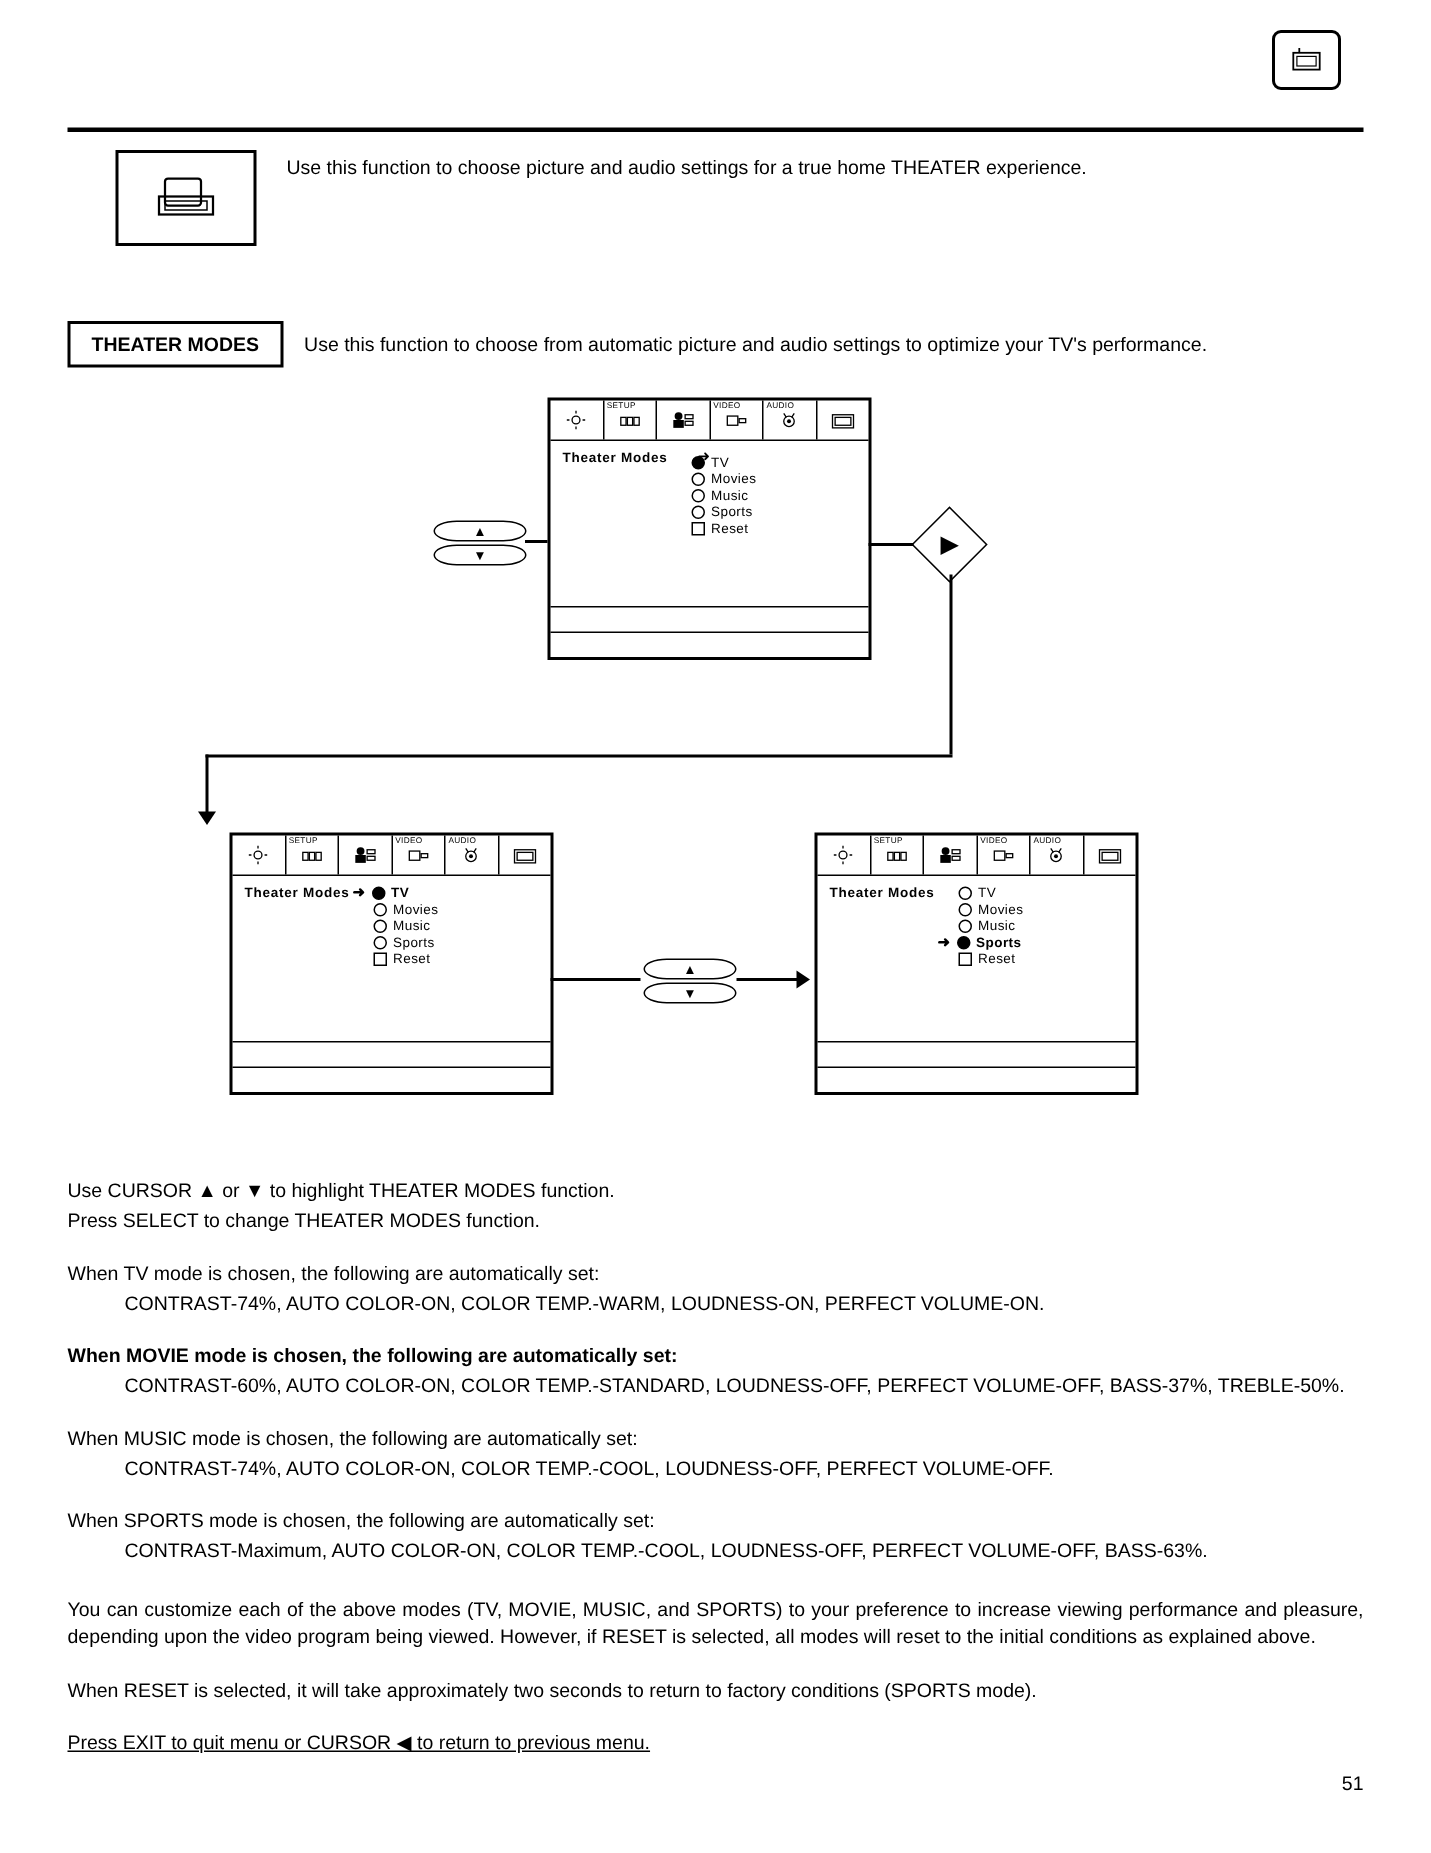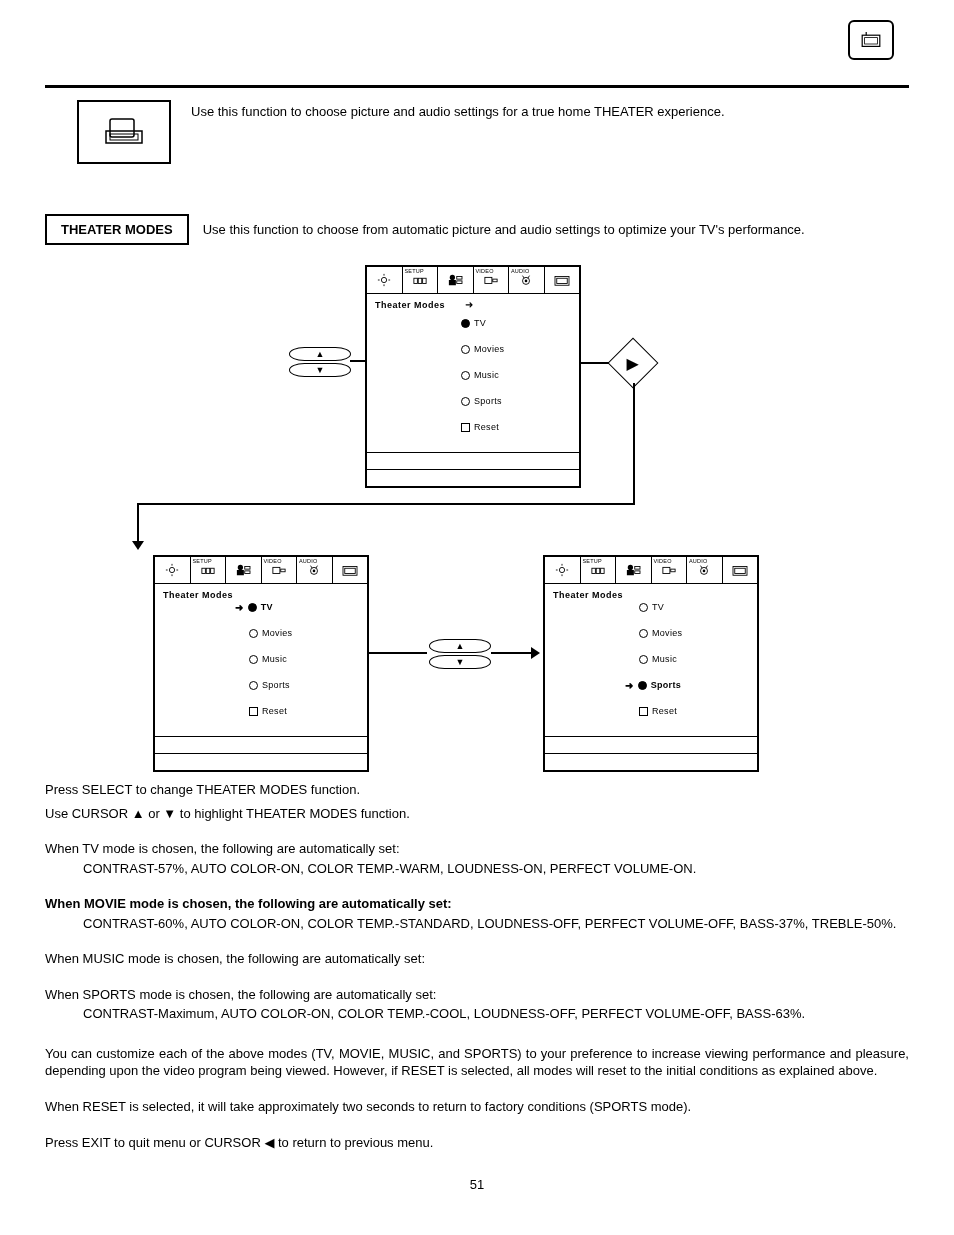--- a/index.html
+++ b/index.html
@@ -61,21 +61,21 @@
     padding:2px 1px;
     display:flex;flex-direction:column;align-items:center;justify-content:center;
     height:22px;
     position:relative;
   }
   .osd-tab:last-child{border-right:none;}
   .osd-tab-label{font-size:5.5px;letter-spacing:0.2px;position:absolute;top:1px;left:2px;}
   .osd-body{min-height:100px;padding:6px 6px 4px 8px;}
   .osd-footer{border-top:1px solid #000;height:16px;}
   .osd-title{font-weight:bold;font-size:9px;letter-spacing:0.5px;margin-bottom:4px;}
-  .osd-row{display:flex;align-items:center;gap:4px;font-size:9px;letter-spacing:0.3px;margin:16px 0;}
+  .osd-row{display:flex;align-items:center;gap:4px;font-size:9px;letter-spacing:0.3px;margin:1px 0;}
   .radio{width:7px;height:7px;border:1.2px solid #000;border-radius:50%;display:inline-block;flex-shrink:0;}
   .radio.on{background:#000;}
   .square{width:7px;height:7px;border:1.2px solid #000;display:inline-block;flex-shrink:0;}
   .arrow-r{font-size:10px;line-height:9px;}
   .opts{margin-left:86px;}
   .bold{font-weight:bold;}
   .nav-control{
     position:absolute;
     display:flex;flex-direction:column;align-items:center;
   }
@@ -85,21 +85,21 @@
   }
   .play-diamond{
     width:34px;height:34px;border:1.5px solid #000;transform:rotate(45deg);
     display:flex;align-items:center;justify-content:center;font-size:16px;
     position:absolute;background:#fff;
   }
   .play-diamond span{transform:rotate(-45deg);}
   .body-text p{margin:6px 0;line-height:1.35;}
   .indent{padding-left:38px;}
   .justify{text-align:justify;}
-  .page-num{text-align:center;font-size:13px;margin-top:26px;}
+  .page-num{text-align:right;font-size:13px;margin-top:10px;}
   svg.tab-icon{width:18px;height:14px;}
   svg.mini{width:20px;height:16px;}
   .conn-line{position:absolute;background:#000;}
   .arrowhead{position:absolute;width:0;height:0;}
 </style>
 </head>
 <body>
 
 <div class="top-right-icon">
   <svg class="mini" viewBox="0 0 24 20">
@@ -391,34 +391,35 @@
           </div>
       </div>
     </div>
     <div class="osd-footer"></div>
     <div class="osd-footer"></div>
   </div>
 
 </div>
 
 <div class="body-text">
+  <p>Use CURSOR ▲ or ▼ to highlight THEATER  MODES function.</p>
   <p style="margin-top:-4px;">Press SELECT to change THEATER MODES function.</p>
-  <p>Use CURSOR ▲ or ▼ to highlight THEATER  MODES function.</p>
 
   <p style="margin-top:18px;">When TV mode is chosen, the following are automatically set:</p>
-  <p class="indent" style="margin-top:-4px;">CONTRAST-57%, AUTO COLOR-ON, COLOR TEMP.-WARM, LOUDNESS-ON, PERFECT VOLUME-ON.</p>
+  <p class="indent" style="margin-top:-4px;">CONTRAST-74%, AUTO COLOR-ON, COLOR TEMP.-WARM, LOUDNESS-ON, PERFECT VOLUME-ON.</p>
 
   <p style="margin-top:18px;font-weight:bold;">When MOVIE mode is chosen, the following are automatically set:</p>
   <p class="indent justify" style="margin-top:-4px;">CONTRAST-60%, AUTO COLOR-ON, COLOR TEMP.-STANDARD, LOUDNESS-OFF, PERFECT VOLUME-OFF, BASS-37%, TREBLE-50%.</p>
 
   <p style="margin-top:18px;">When MUSIC mode is chosen, the following are automatically set:</p>
+  <p class="indent" style="margin-top:-4px;">CONTRAST-74%, AUTO COLOR-ON, COLOR TEMP.-COOL, LOUDNESS-OFF, PERFECT VOLUME-OFF.</p>
 
   <p style="margin-top:18px;">When SPORTS mode is chosen, the following are automatically set:</p>
   <p class="indent" style="margin-top:-4px;">CONTRAST-Maximum, AUTO COLOR-ON, COLOR TEMP.-COOL, LOUDNESS-OFF, PERFECT VOLUME-OFF, BASS-63%.</p>
 
   <p class="justify" style="margin-top:22px;">You can customize each of the above modes (TV, MOVIE, MUSIC, and SPORTS) to your preference to increase viewing performance and pleasure, depending upon the video program being viewed. However, if RESET is selected, all modes will reset to the initial conditions as explained above.</p>
 
   <p style="margin-top:18px;">When RESET is selected, it will take approximately two seconds to return to factory conditions (SPORTS mode).</p>
 
-  <p style="margin-top:18px;">Press EXIT to quit menu or CURSOR ◀ to return to previous menu.</p>
+  <p style="margin-top:18px;text-decoration:underline;">Press EXIT to quit menu or CURSOR ◀ to return to previous menu.</p>
 </div>
 
 <div class="page-num">51</div>
 
 </body></html>

